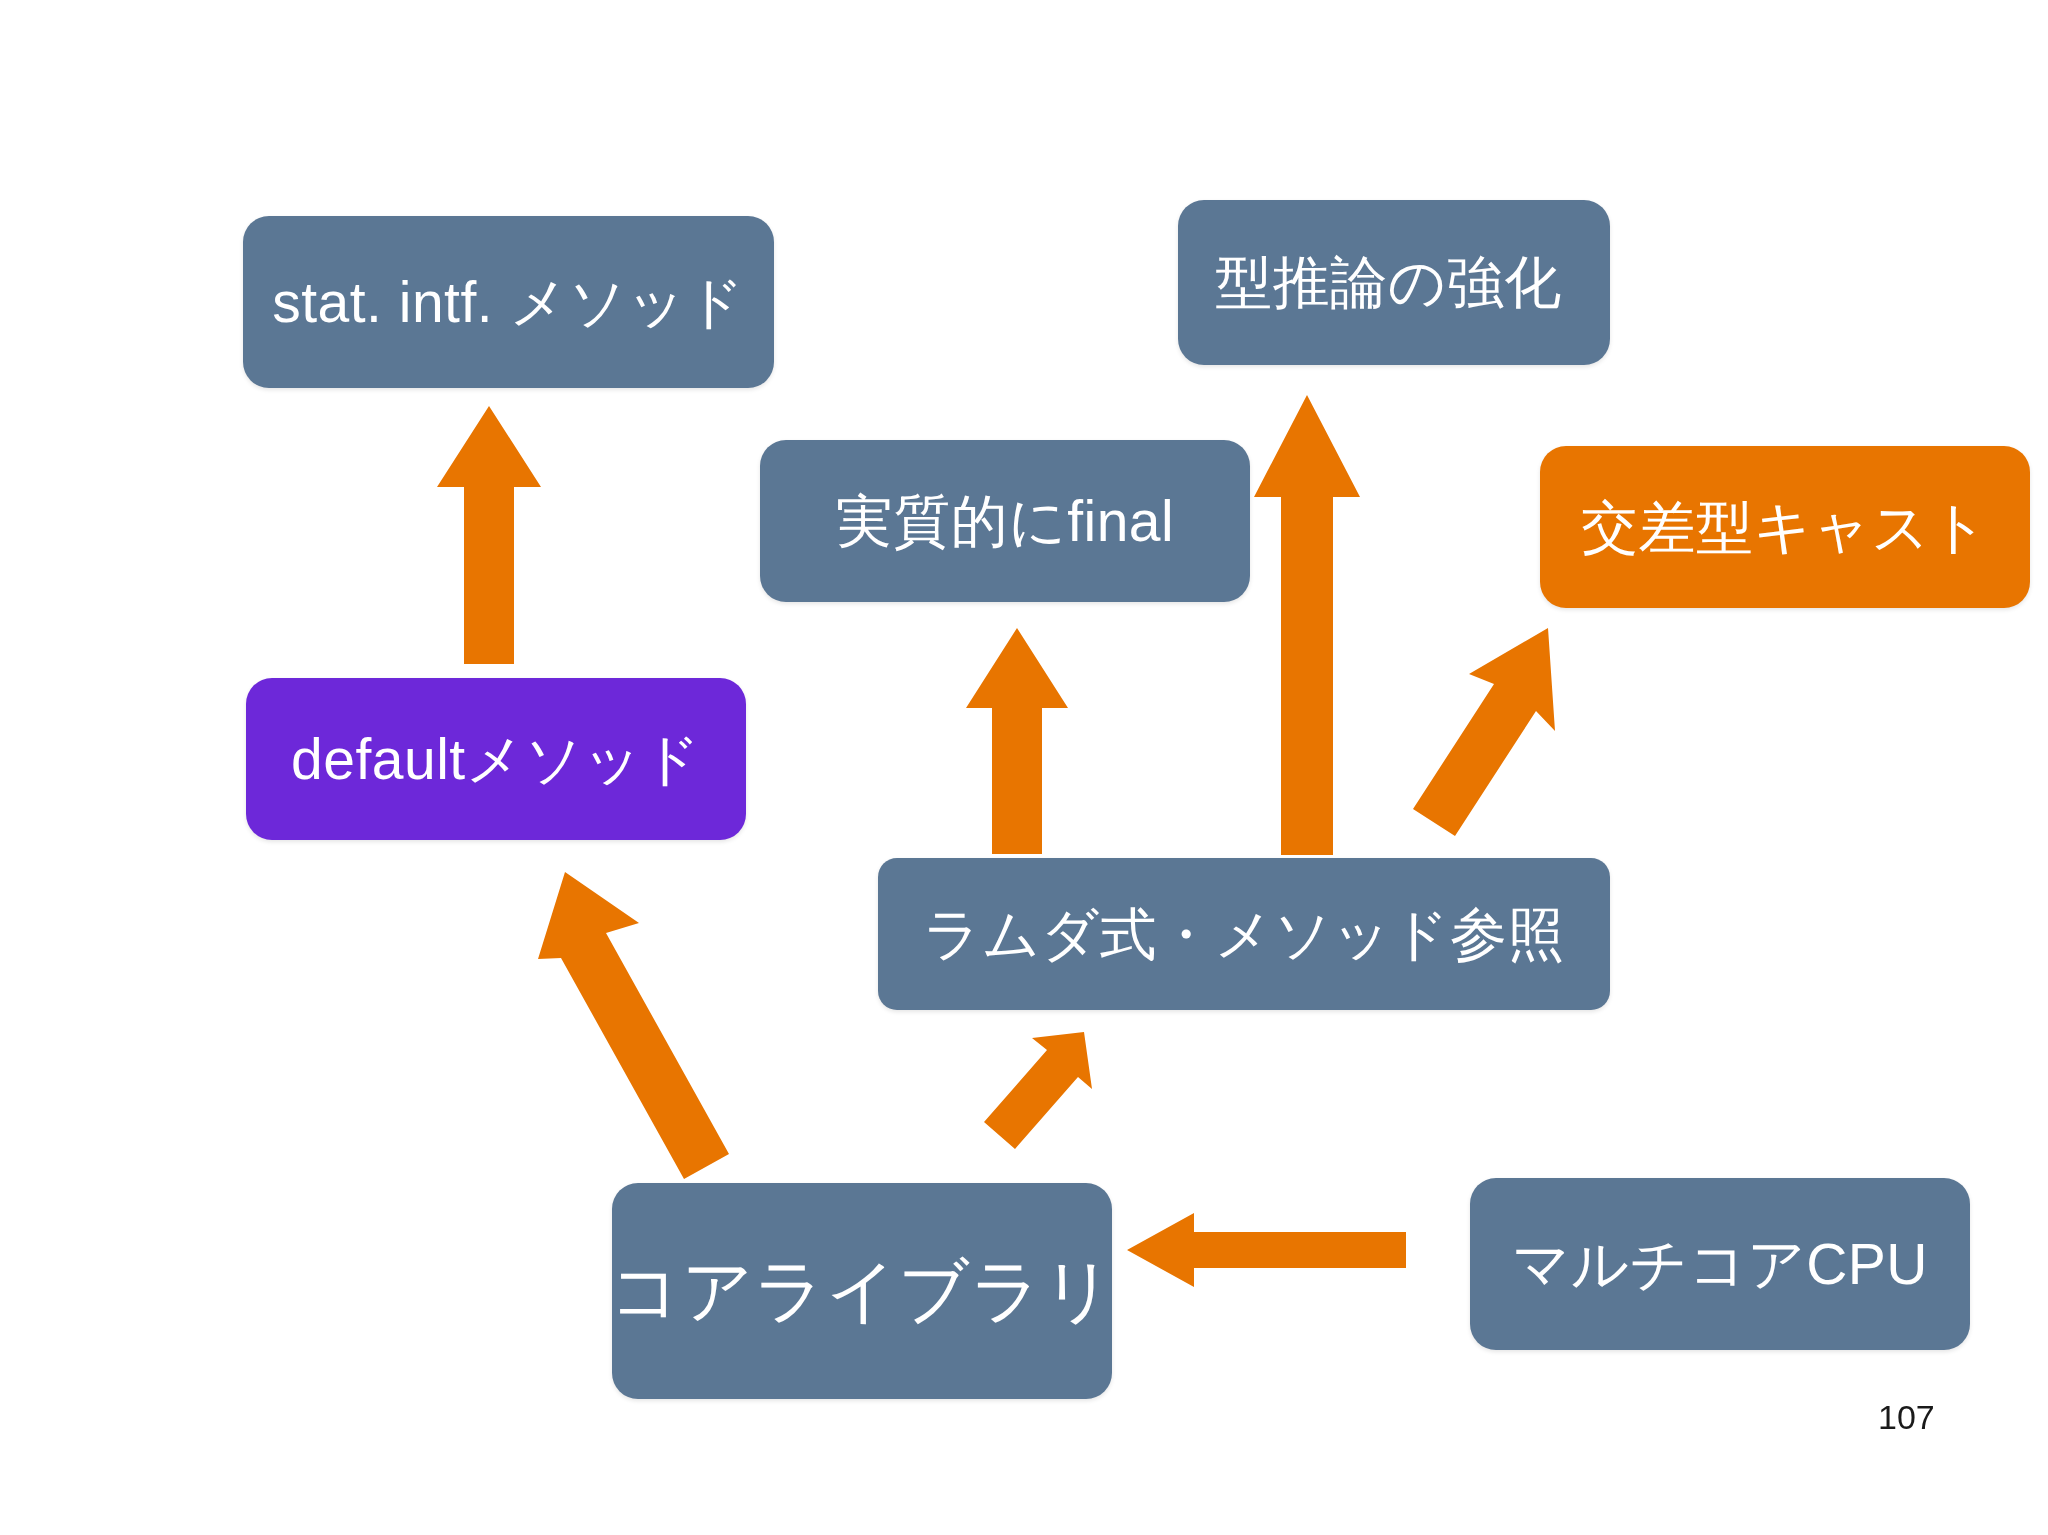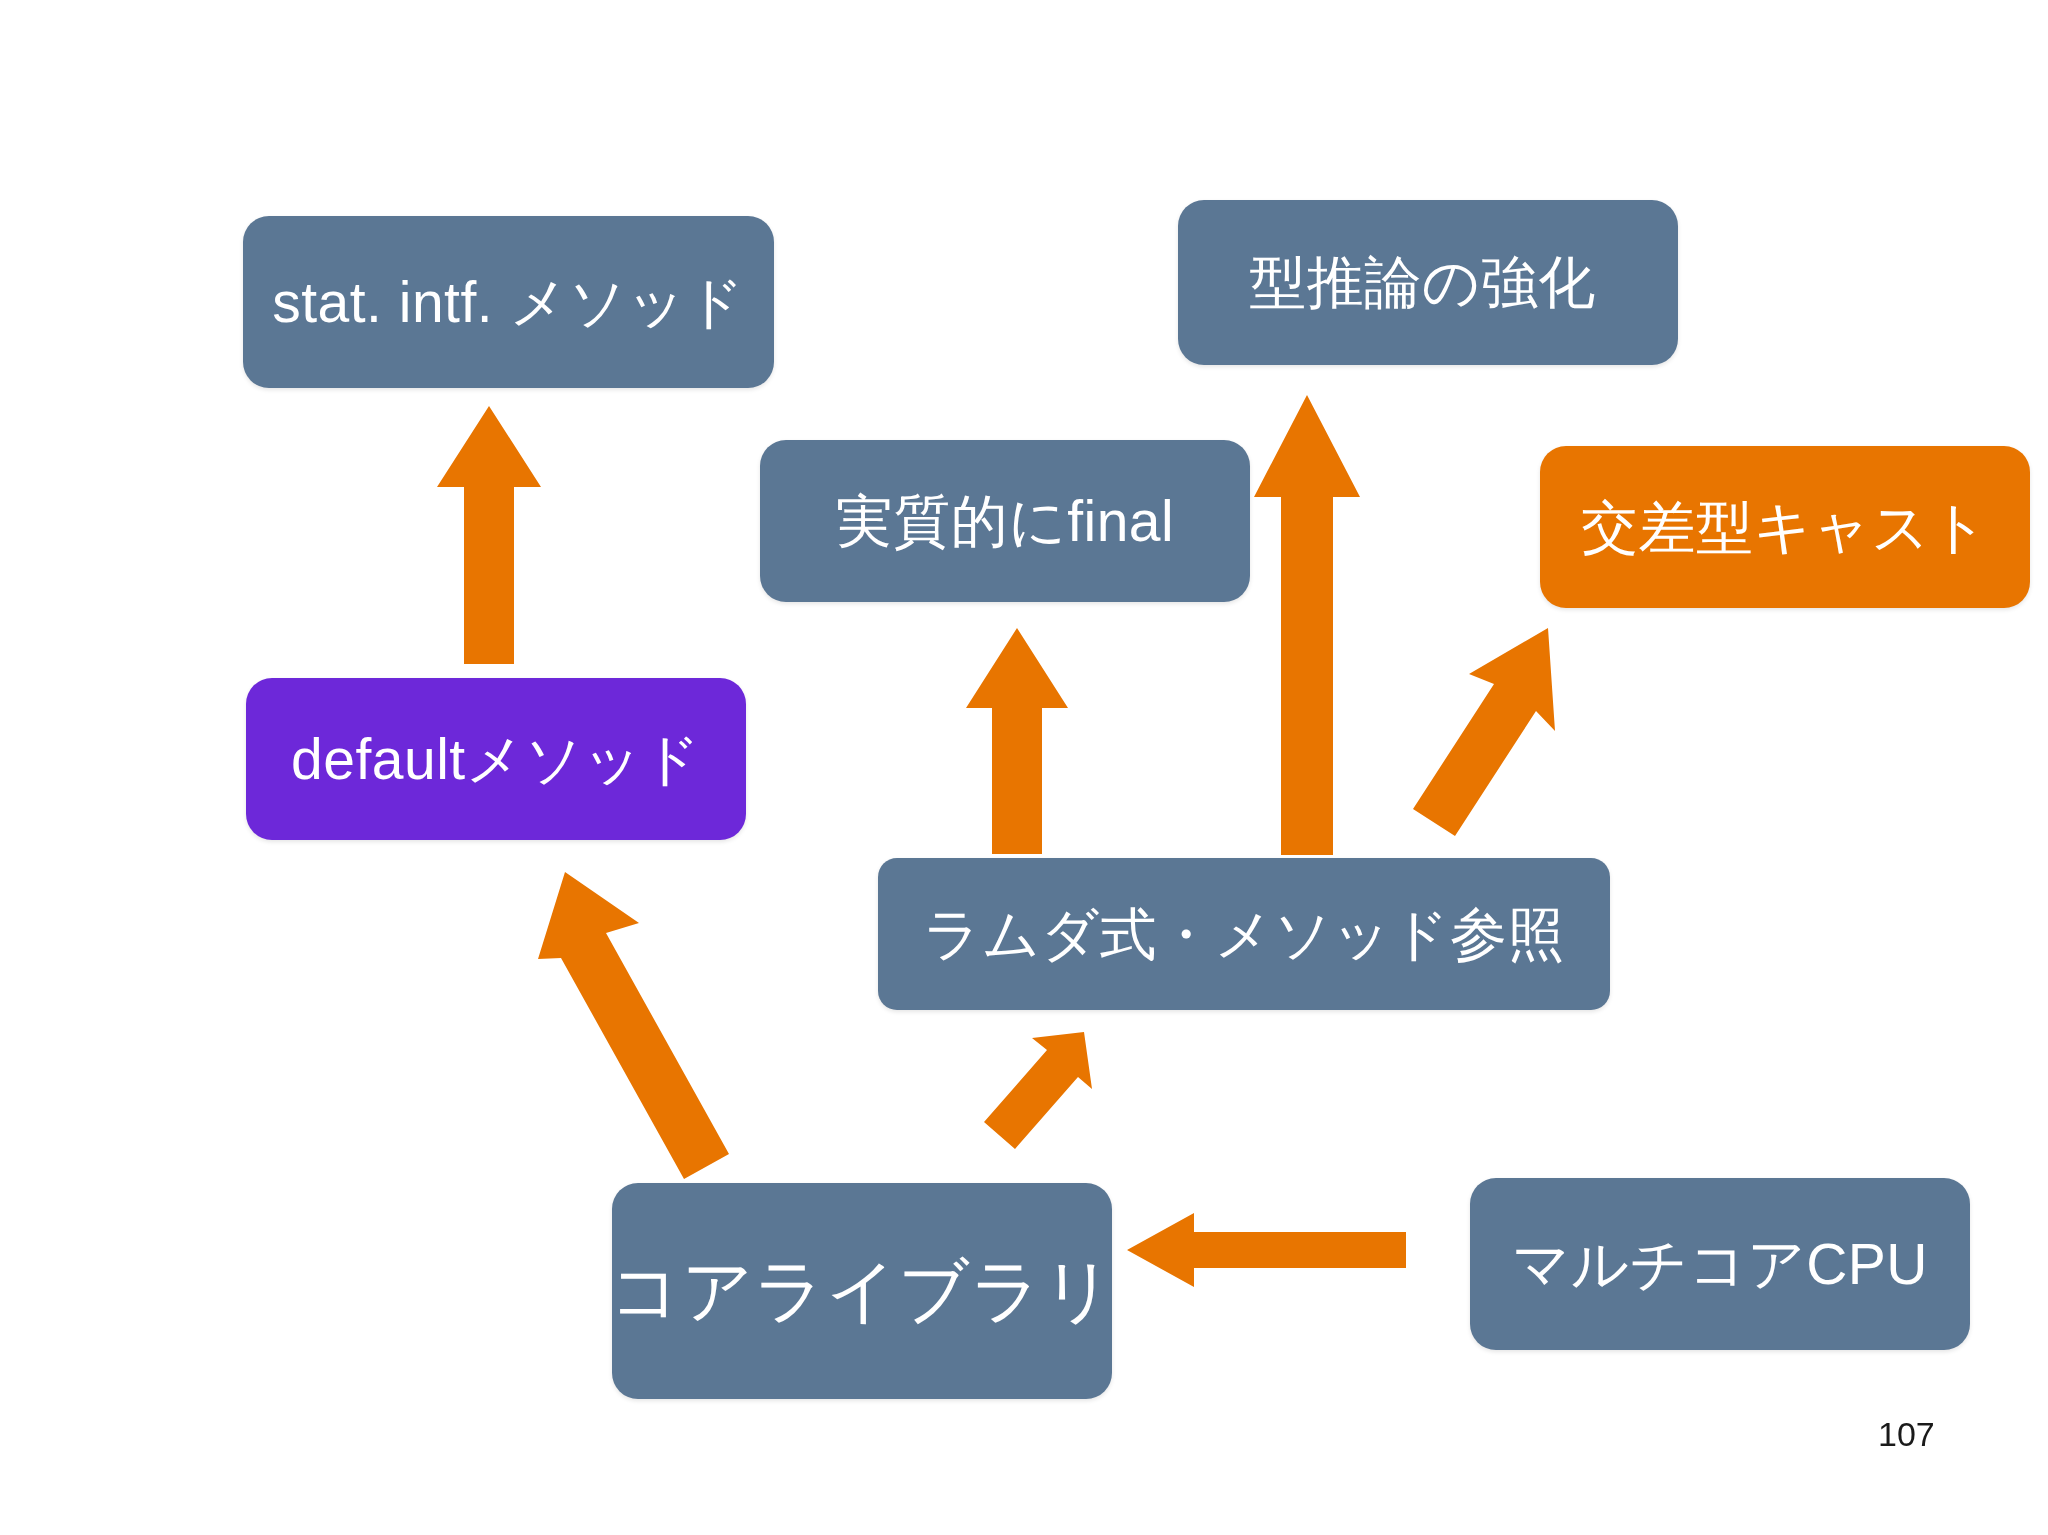--- a/index.html
+++ b/index.html
@@ -81,21 +81,21 @@
 
     <polygon class="arrow-shape" points="1084,1032 1092,1089 1078,1077 1015,1149 984,1122 1047,1050 1032,1038" fill="#E87500"></polygon>
 
     <polygon class="arrow-shape" points="1127,1250 1194,1213 1194,1232 1406,1232 1406,1268 1194,1268 1194,1287" fill="#E87500"></polygon>
   </svg>
 
   <div class="node blue" style="left: 243px; top: 216px; width: 531px; height: 172px; font-size: 57px; background: rgb(91, 119, 148); color: rgb(255, 255, 255);">
     <span class="node-label">stat. intf. メソッド</span>
   </div>
 
-  <div class="node blue" style="left: 1178px; top: 200px; width: 500px; height: 165px; font-size: 57px; background: rgb(91, 119, 148); color: rgb(255, 255, 255); padding-left: 7px;">
+  <div class="node blue" style="left: 1178px; top: 200px; width: 432px; height: 165px; font-size: 57px; background: rgb(91, 119, 148); color: rgb(255, 255, 255); padding-left: 7px;">
     <span class="node-label">型推論の強化</span>
   </div>
 
   <div class="node blue" style="left: 760px; top: 440px; width: 490px; height: 162px; font-size: 57px; background: rgb(91, 119, 148); color: rgb(255, 255, 255);">
     <span class="node-label">実質的にfinal</span>
   </div>
 
   <div class="node orange" style="left: 1540px; top: 446px; width: 490px; height: 162px; font-size: 57px; background: rgb(232, 117, 0); color: rgb(255, 255, 255);">
     <span class="node-label">交差型キャスト</span>
   </div>
@@ -109,15 +109,15 @@
   </div>
 
   <div class="node blue" style="left: 612px; top: 1183px; width: 500px; height: 216px; font-size: 70px; background: rgb(91, 119, 148); color: rgb(255, 255, 255);">
     <span class="node-label">コアライブラリ</span>
   </div>
 
   <div class="node blue" style="left: 1470px; top: 1178px; width: 500px; height: 172px; font-size: 57px; background: rgb(91, 119, 148); color: #ffffff;">
     <span class="node-label">マルチコアCPU</span>
   </div>
 
-  <div id="page-number" style="left: 1878px; top: 1398px; color: rgb(26, 26, 26); margin-top: 17px;">107</div>
+  <div id="page-number" style="left: 1878px; top: 1398px; color: rgb(26, 26, 26);">107</div>
 
 </div>
 
 </body></html>

